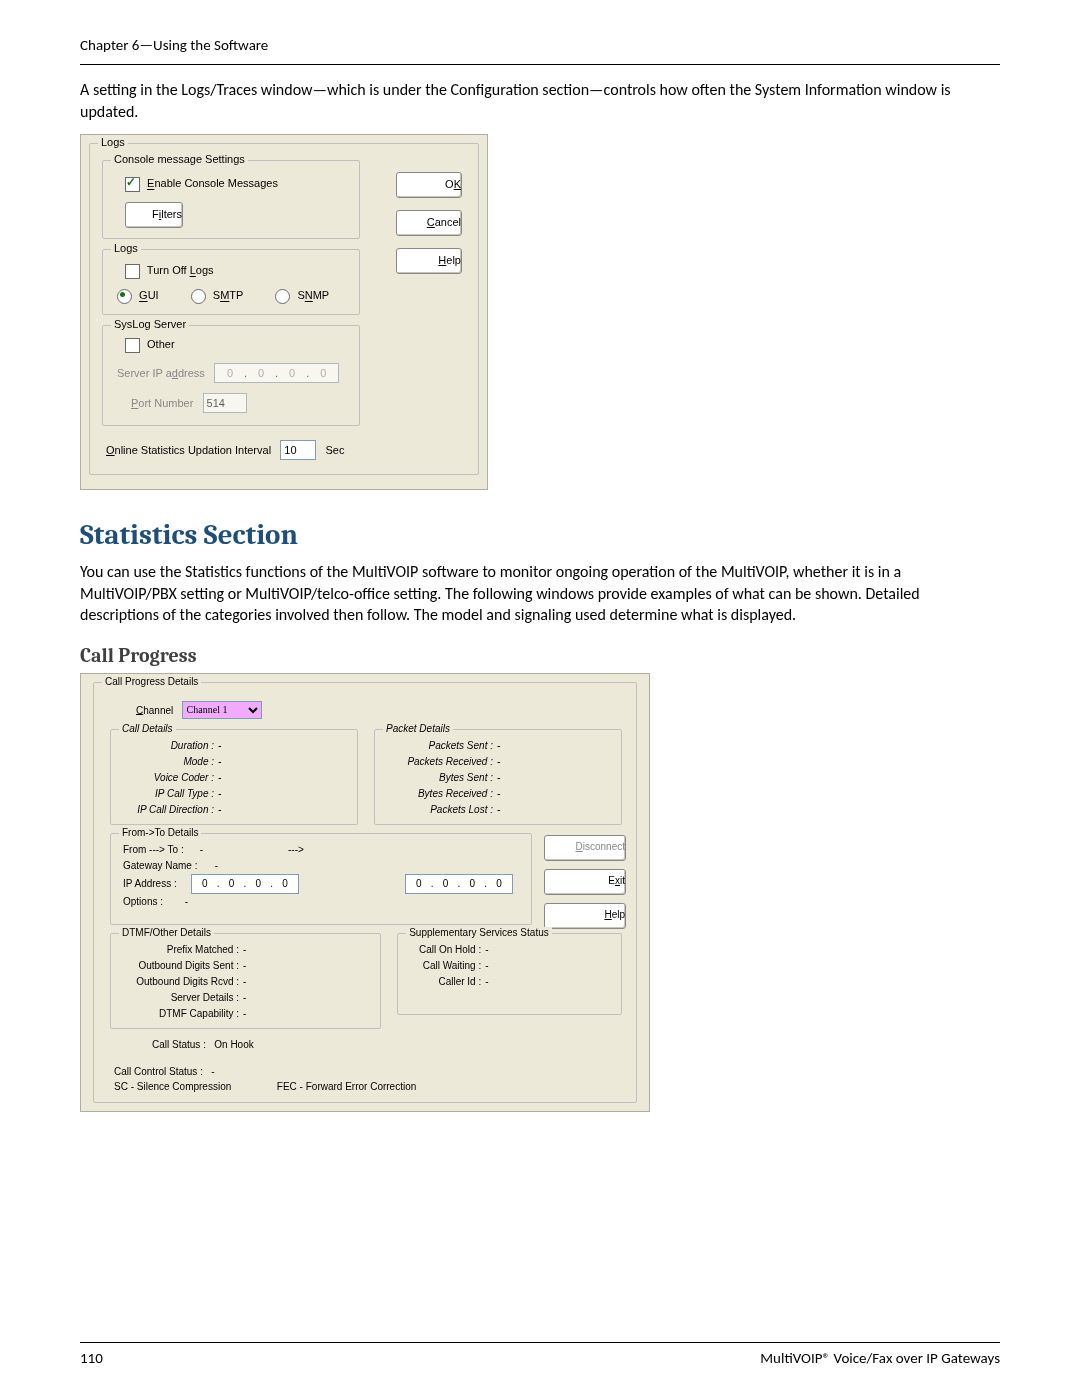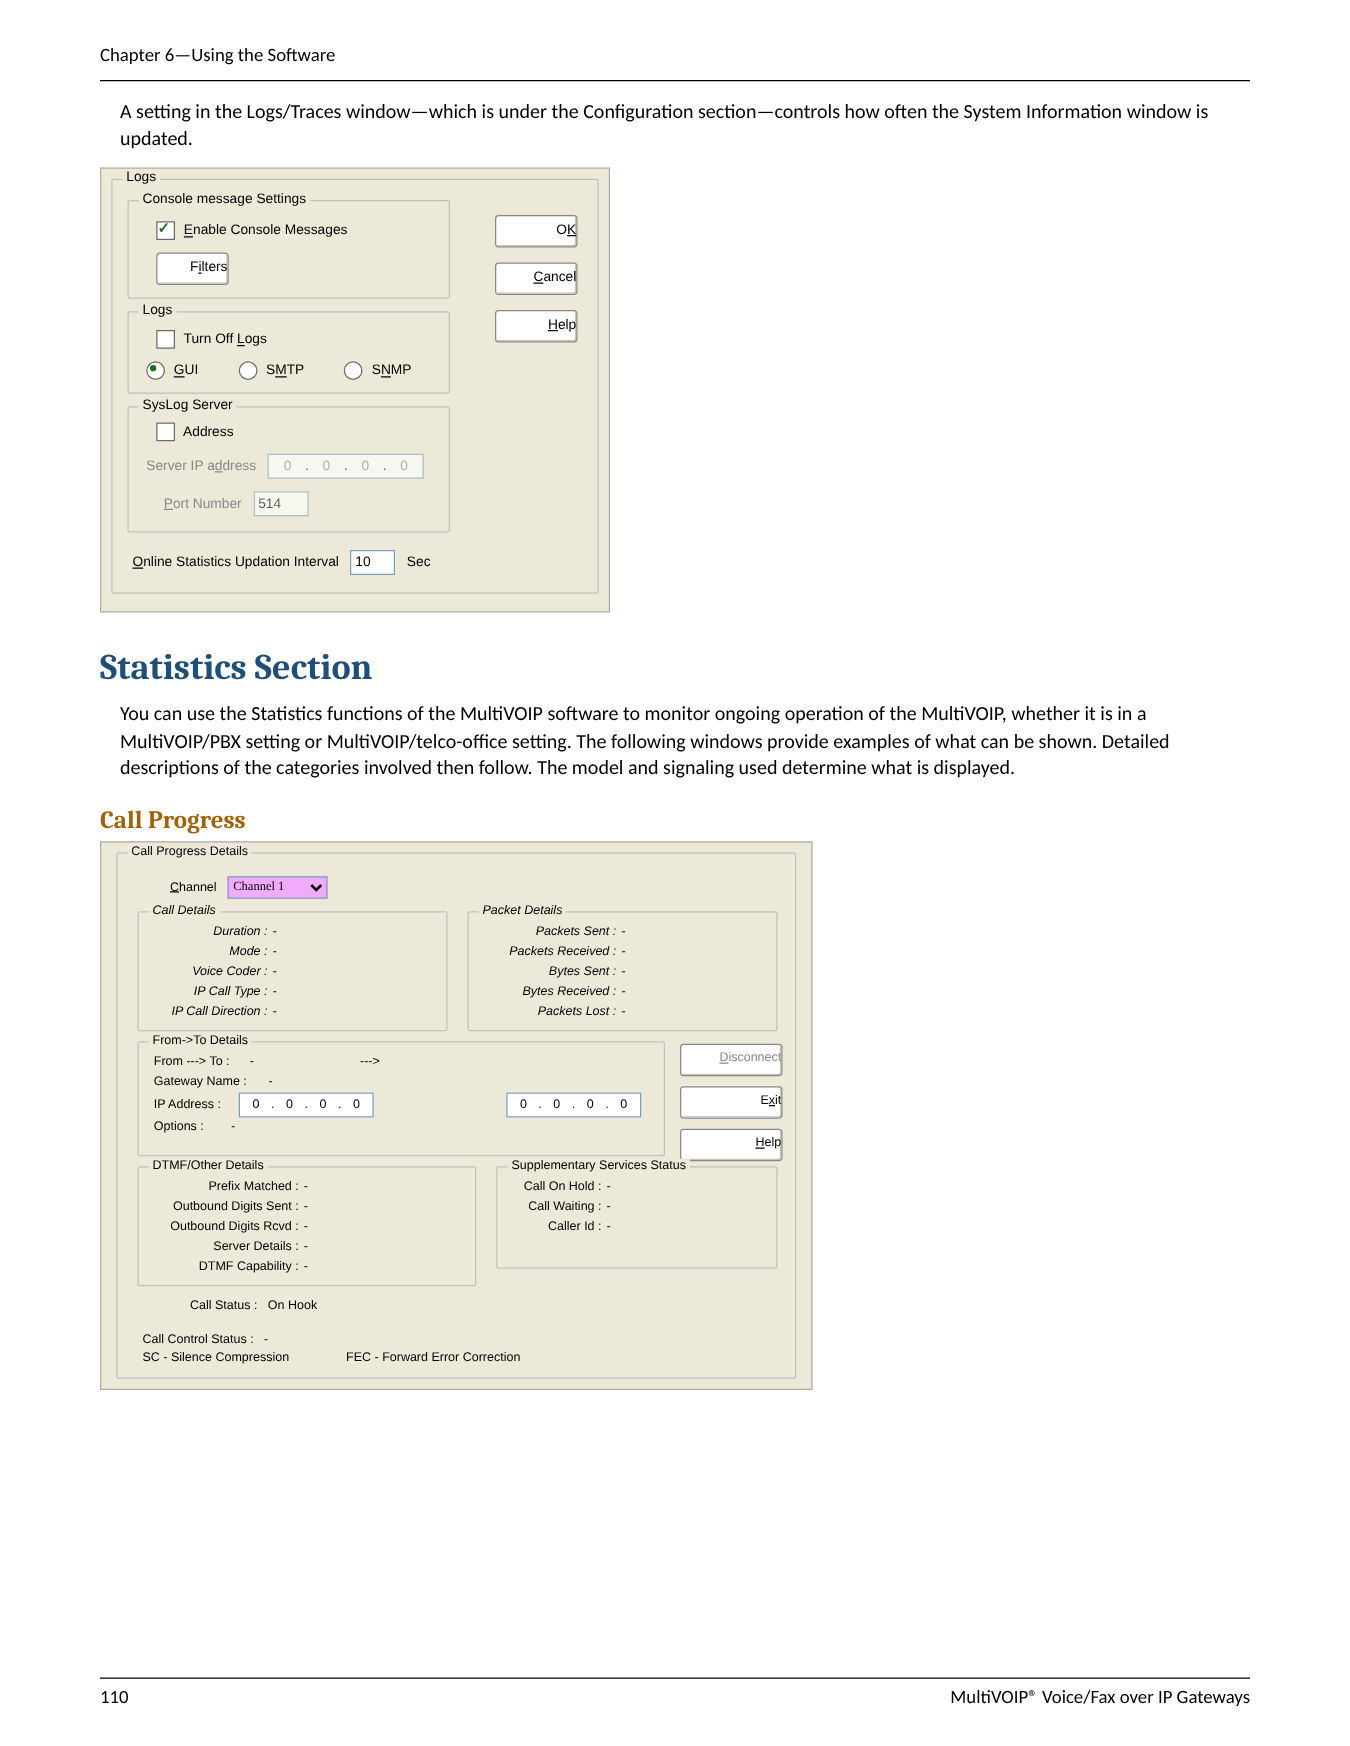--- a/index.html
+++ b/index.html
@@ -20,34 +20,34 @@
   .chapter-header {
     font-size: 15px;
     color: #000;
     padding-bottom: 10px;
     border-bottom: 1px solid #000;
     margin-bottom: 14px;
   }
   .body-text {
     font-size: 16px;
     line-height: 1.35;
-    margin: 0 0 12px 16px;
+    margin: 0 0 12px 0;
   }
   .h1 {
     font-family: Cambria, Georgia, serif;
     font-size: 29px;
     font-weight: bold;
     color: #1f4e79;
     margin: 28px 0 10px 0;
   }
   .h2 {
     font-family: Cambria, Georgia, serif;
     font-size: 20px;
     font-weight: bold;
-    color: #a16207;
+    color: #404040;
     margin: 18px 0 6px 0;
   }
   
   .dialog {
     background: #ece9d8;
     border: 1px solid #b0aea0;
     font-family: Tahoma, Arial, sans-serif;
     font-size: 11px;
     color: #000;
     position: relative;
@@ -195,21 +195,21 @@
           <span style="display:inline-block; width:26px;"></span>
           <span class="rb"></span>
           <span><span>S</span><span class="u">N</span><span>MP</span></span>
         </div>
       </div>
 
       <div class="groupbox" style="width:240px; margin-left:4px; margin-top:10px;">
         <span class="legend">SysLog Server</span>
         <div style="padding:2px 4px 8px 14px;">
           <span class="cb"></span>
-          <span>Address</span>
+          <span>Other</span>
         </div>
         <div class="muted" style="padding:2px 4px 8px 6px;">
           <span>
             <span>Server IP a</span><span class="u">d</span><span>dress</span>
           </span>
           &nbsp;
           <span class="ip-box" style="opacity:.6;">
             <span>0</span>
               <i>.</i>
             <span>0</span>

